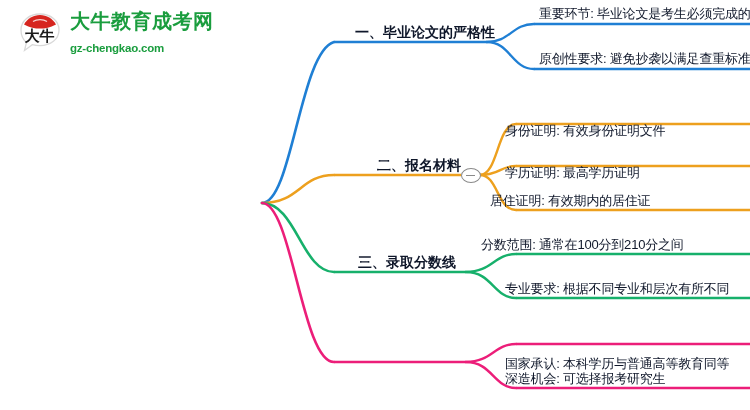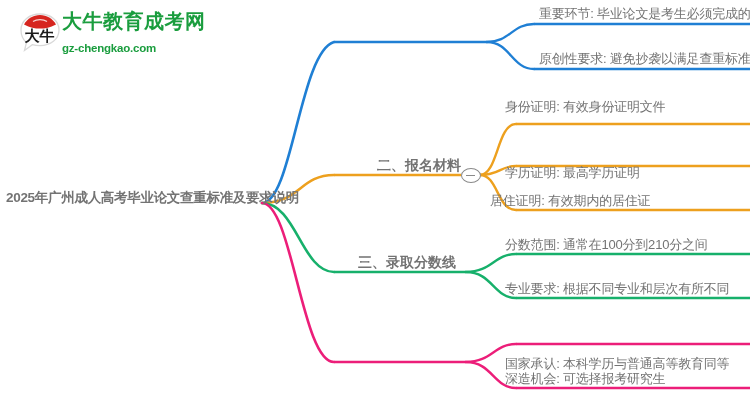--- a/index.html
+++ b/index.html
@@ -18,20 +18,21 @@
 
   
   #logo {
     position: absolute;
     left: 18px;
     top: 10px;
     width: 230px;
     height: 46px;
     display: flex;
     align-items: center;
+    gap: 8px;
   }
   #logo-mark {
     position: relative;
     width: 44px;
     height: 42px;
     flex: none;
   }
   #logo-text {
     display: flex;
     flex-direction: column;
@@ -58,21 +59,21 @@
   #map-svg {
     position: absolute;
     left: 0; top: 0;
     width: 750px;
     height: 410px;
   }
 
   .node {
     position: absolute;
     white-space: nowrap;
-    color: #737373;
+    color: #0f172a;
     font-family: "Liberation Sans", "DejaVu Sans", sans-serif;
   }
   #root-node {
     font-size: 13.5px;
     font-weight: bold;
     left: 6px;
     top: 189px;
     letter-spacing: -0.3px;
   }
   .branch-node {
@@ -151,31 +152,31 @@
     <line x1="516" y1="298" x2="750" y2="298" stroke="#17b06b" stroke-width="2.4"></line>
 
     <path d="M262,203 C292,203 302,362 334,362" fill="none" stroke="#ec1e79" stroke-width="2.6" stroke-linecap="round"></path>
     <line x1="334" y1="362" x2="466" y2="362" stroke="#ec1e79" stroke-width="2.6"></line>
     <path d="M466,362 C492,362 494,344 516,344" fill="none" stroke="#ec1e79" stroke-width="2.4" stroke-linecap="round"></path>
     <line x1="516" y1="344" x2="750" y2="344" stroke="#ec1e79" stroke-width="2.4"></line>
     <path d="M466,362 C492,362 494,388 516,388" fill="none" stroke="#ec1e79" stroke-width="2.4" stroke-linecap="round"></path>
     <line x1="516" y1="388" x2="750" y2="388" stroke="#ec1e79" stroke-width="2.4"></line>
   </svg>
 
-  <div class="node" id="root-node">2025年广州成人高考毕业论文查重标准及要求说明</div>
 
+  <div class="node branch-node" style="left:355px; top:24px;">一、毕业论文的严格性</div>
   <div class="node leaf-node" style="left:539px; top:5px;">重要环节: 毕业论文是考生必须完成的</div>
   <div class="node leaf-node" style="left:539px; top:50px;">原创性要求: 避免抄袭以满足查重标准</div>
 
   <div class="node branch-node" style="left:358px; top:157px;margin-left:19px;">二、报名材料</div>
   <div class="collapse-btn" style="left:461px; top:168px;"></div>
-  <div class="node leaf-node" style="left:505px; top:98px;">身份证明: 有效身份证明文件</div>
+  <div class="node leaf-node" style="left:505px; top:122px;">身份证明: 有效身份证明文件</div>
   <div class="node leaf-node" style="left:505px; top:148px;margin-top:16px;">学历证明: 最高学历证明</div>
   <div class="node leaf-node" style="left:490px; top:192px;">居住证明: 有效期内的居住证</div>
 
   <div class="node branch-node" style="left:358px; top:254px;">三、录取分数线</div>
-  <div class="node leaf-node" style="left:505px; top:236px;">分数范围: 通常在100分到210分之间</div>
+  <div class="node leaf-node" style="left:481px; top:236px;">分数范围: 通常在100分到210分之间</div>
   <div class="node leaf-node" style="left:505px; top:280px;">专业要求: 根据不同专业和层次有所不同</div>
 
   <div class="node leaf-node" style="left:505px; top:326px;margin-top:29px;">国家承认: 本科学历与普通高等教育同等</div>
   <div class="node leaf-node" style="left:505px; top:370px;">深造机会: 可选择报考研究生</div>
 
 </div>
 
 </body></html>

